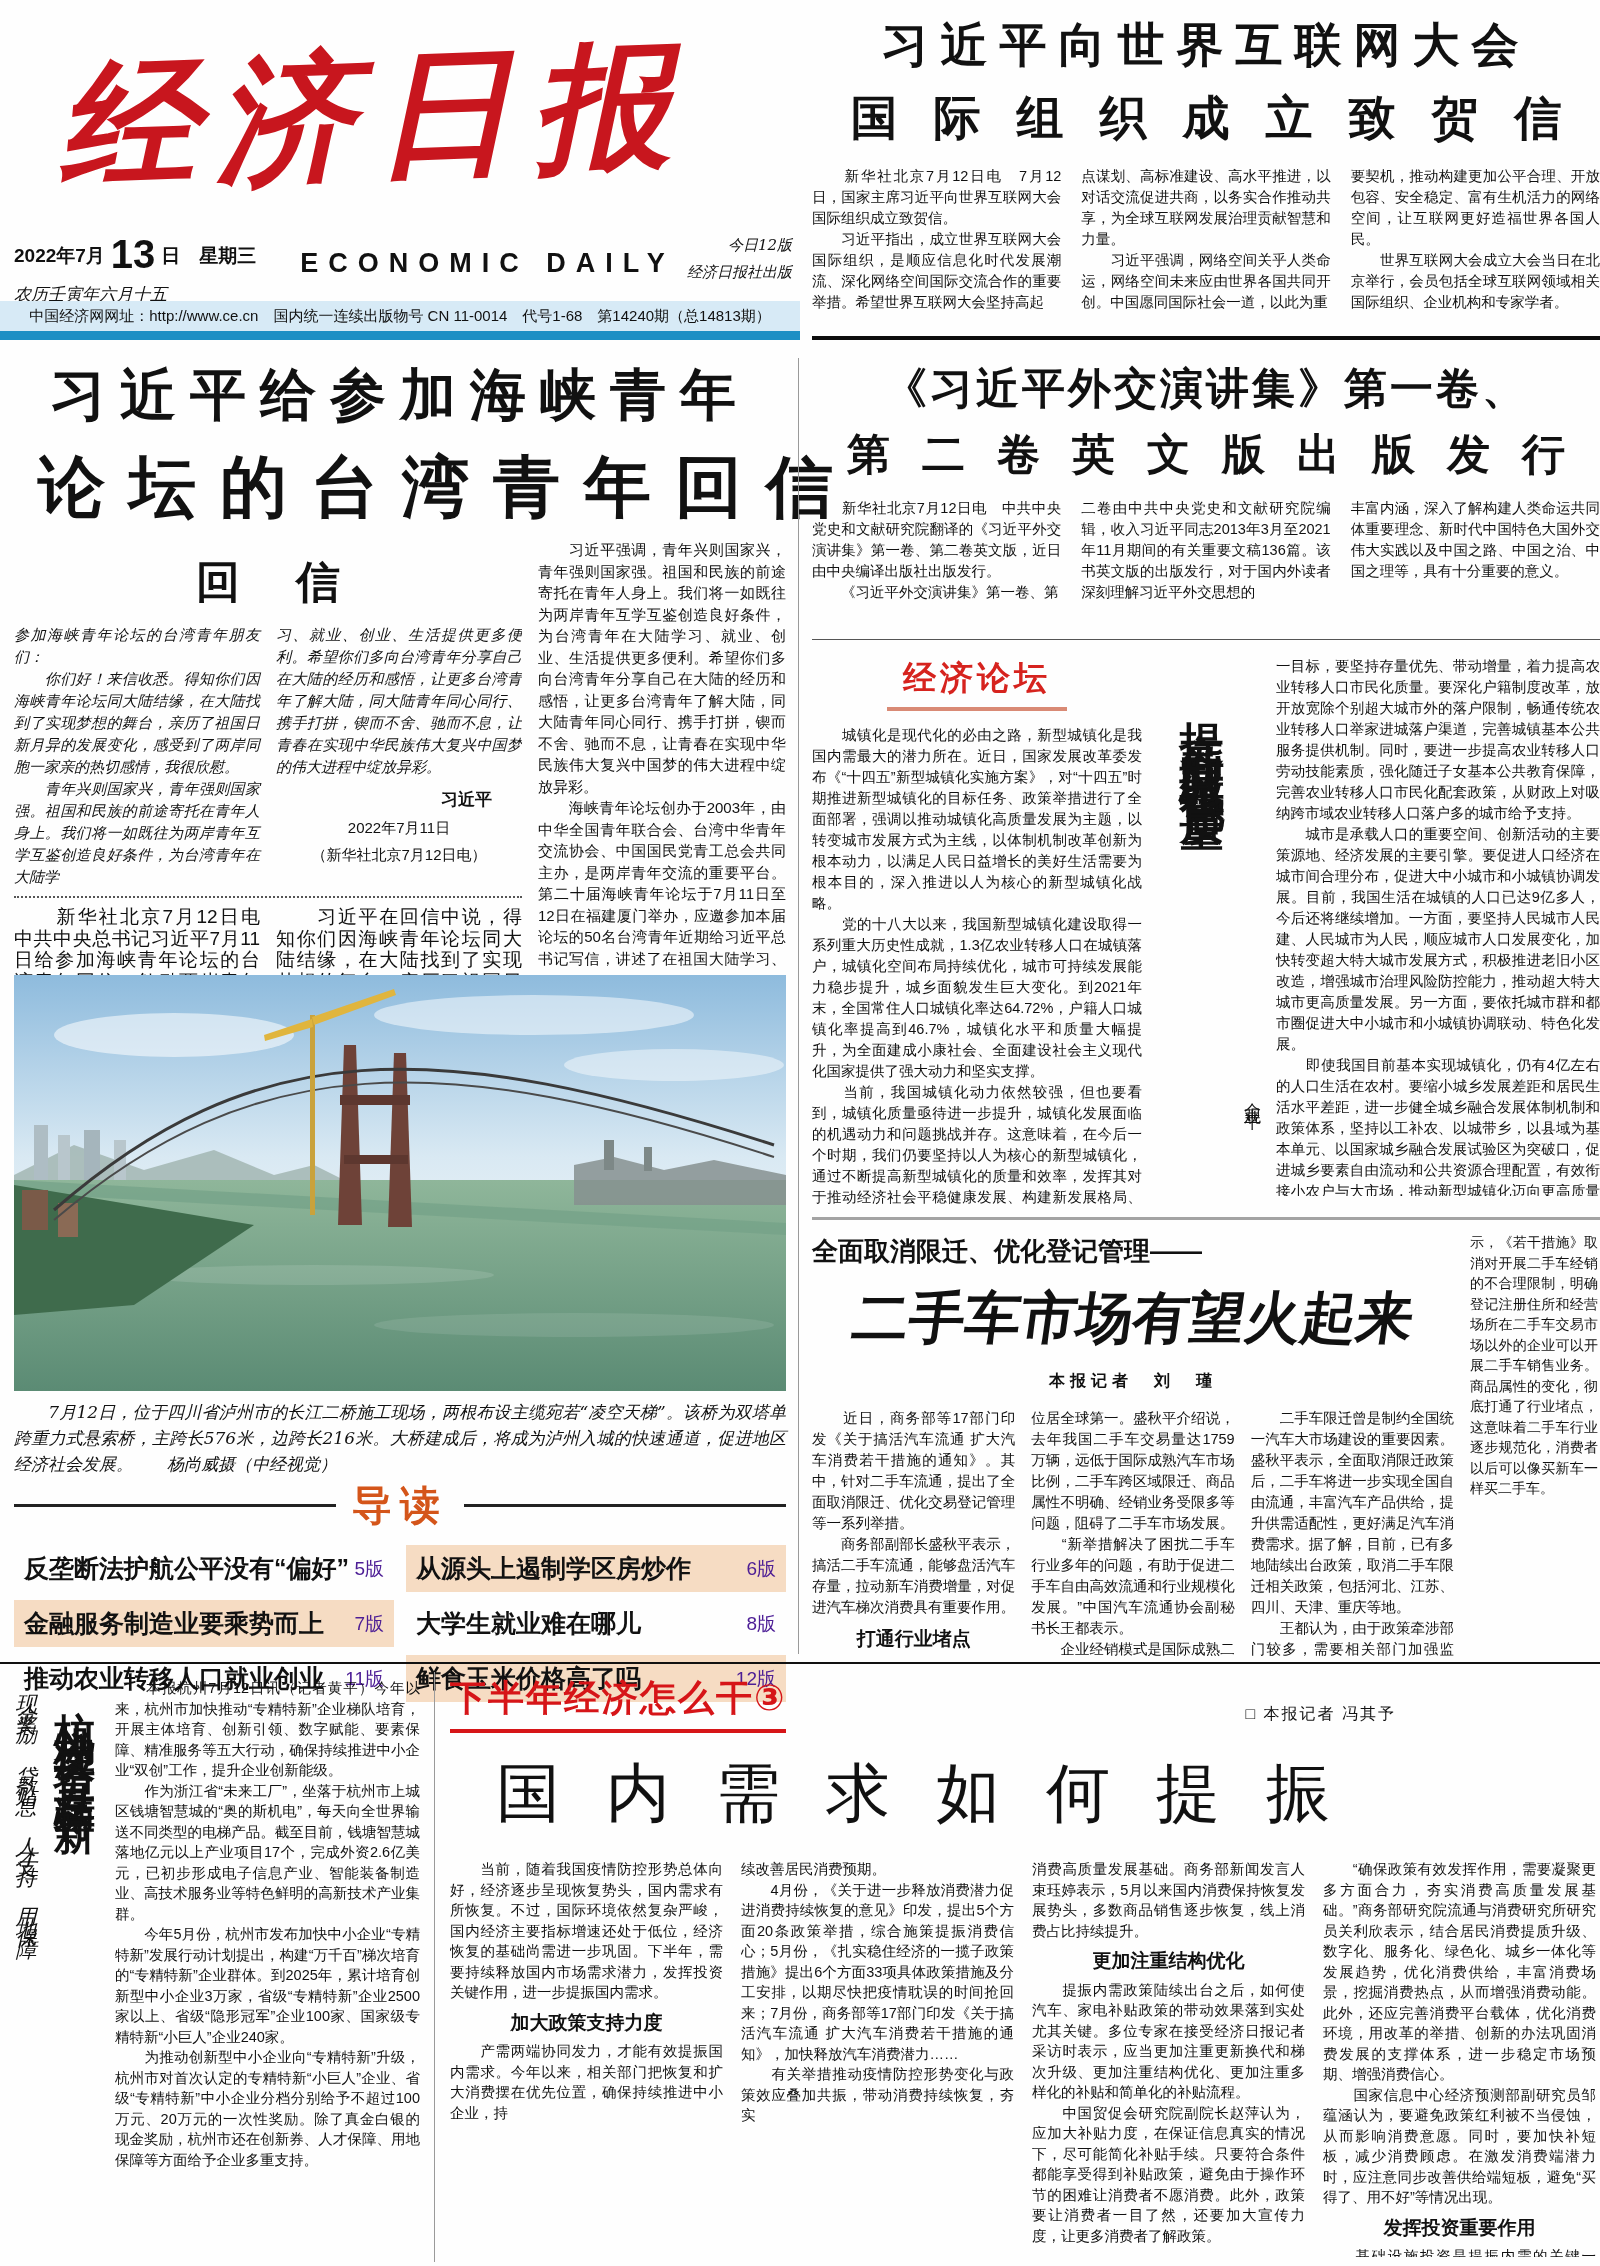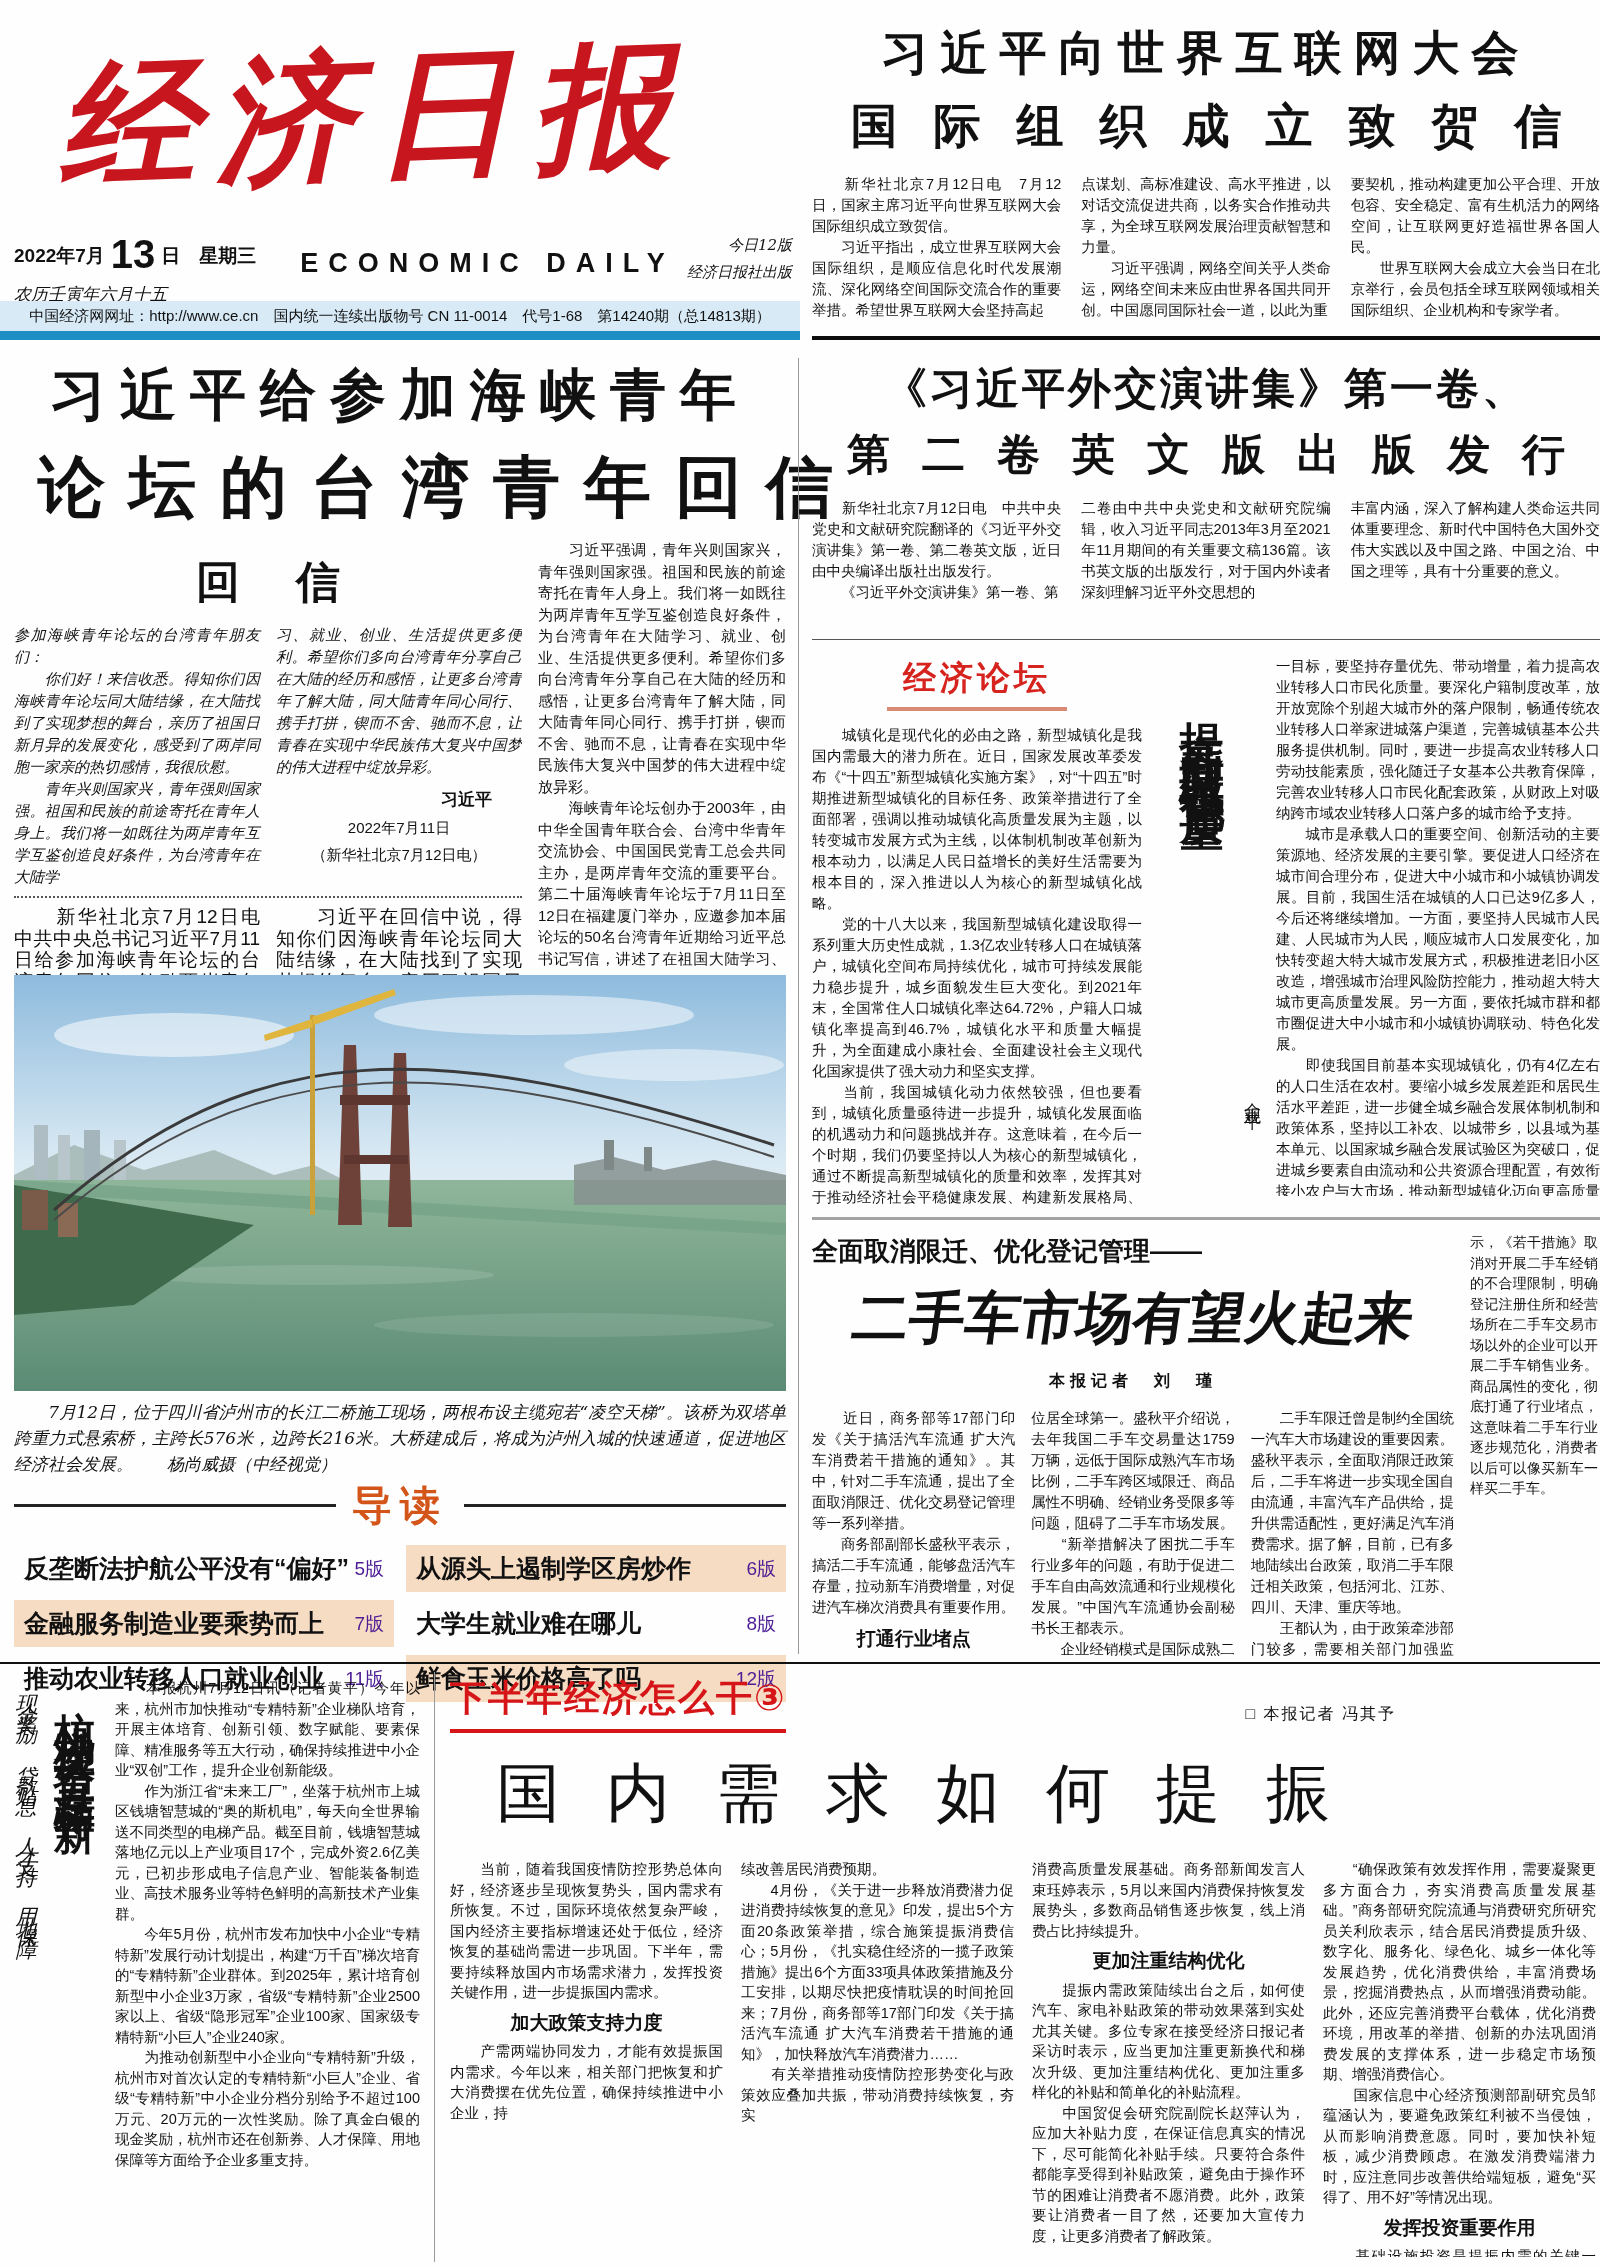--- a/index.html
+++ b/index.html
@@ -23,21 +23,21 @@
   .strip { position:absolute; left:0; top:331px; width:800px; height:9px; background:#1d8fc4; }
 
   
   .prose { white-space:pre-line; text-align:justify; }
   .cols3 { display:flex; gap:20px; }
   .cols3 > div { flex:1; font-size:14.5px; line-height:21px; overflow:hidden; }
   .col-sub { text-align:center; font-weight:900; font-size:19px; margin:10px 0 8px; white-space:nowrap; }
 
   
   #greeting { position:absolute; left:812px; top:6px; width:788px; height:334px; border-bottom:4px solid #0d0d0d; }
-  .g1 { font-size:47px; font-weight:900; letter-spacing:12px; text-align:center; margin-top:16px; white-space:nowrap; }
+  .g1 { font-size:47px; font-weight:900; letter-spacing:12px; text-align:center; margin-top:8px; white-space:nowrap; }
   .g2 { font-size:47px; font-weight:900; letter-spacing:36px; text-indent:36px; text-align:center; margin:10px 0 16px; white-space:nowrap; }
   #greeting .cols3 { height:190px; }
 
   
   #reply { position:absolute; left:14px; top:358px; width:772px; height:614px; }
   .r1 { font-size:56px; font-weight:900; letter-spacing:14px; text-align:center; white-space:nowrap; }
   .r2 { font-size:67px; font-weight:900; letter-spacing:24px; text-indent:24px; text-align:center; margin-top:8px; white-space:nowrap; }
   .reply-body { display:flex; margin-top:6px; }
   .reply-left { width:508px; }
   .reply-side { width:248px; margin-left:16px; font-size:15px; line-height:21.5px; height:430px; overflow:hidden; }

